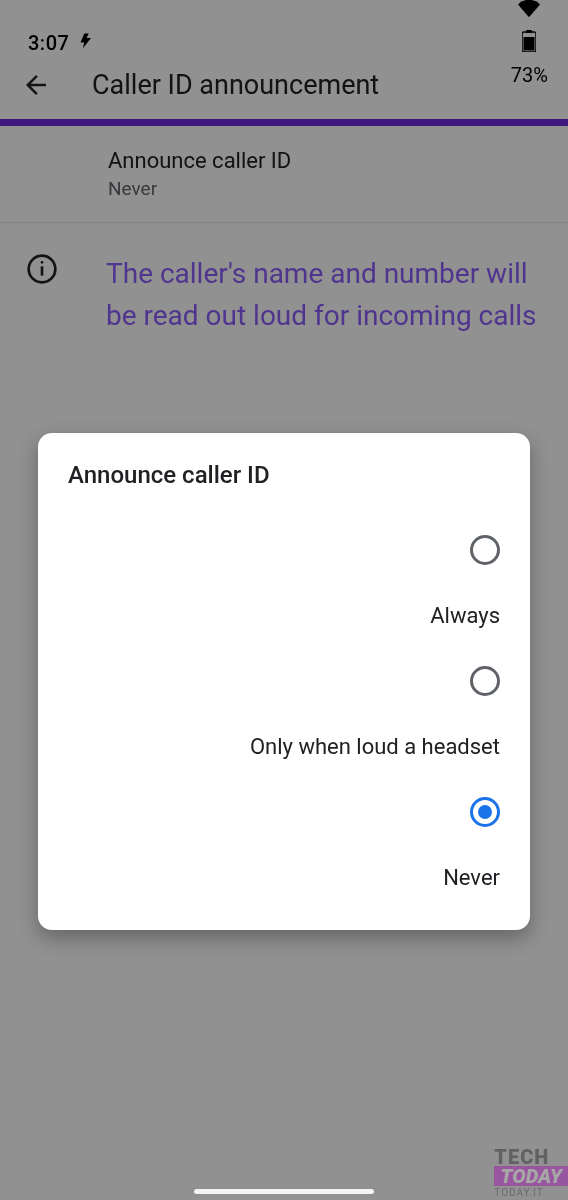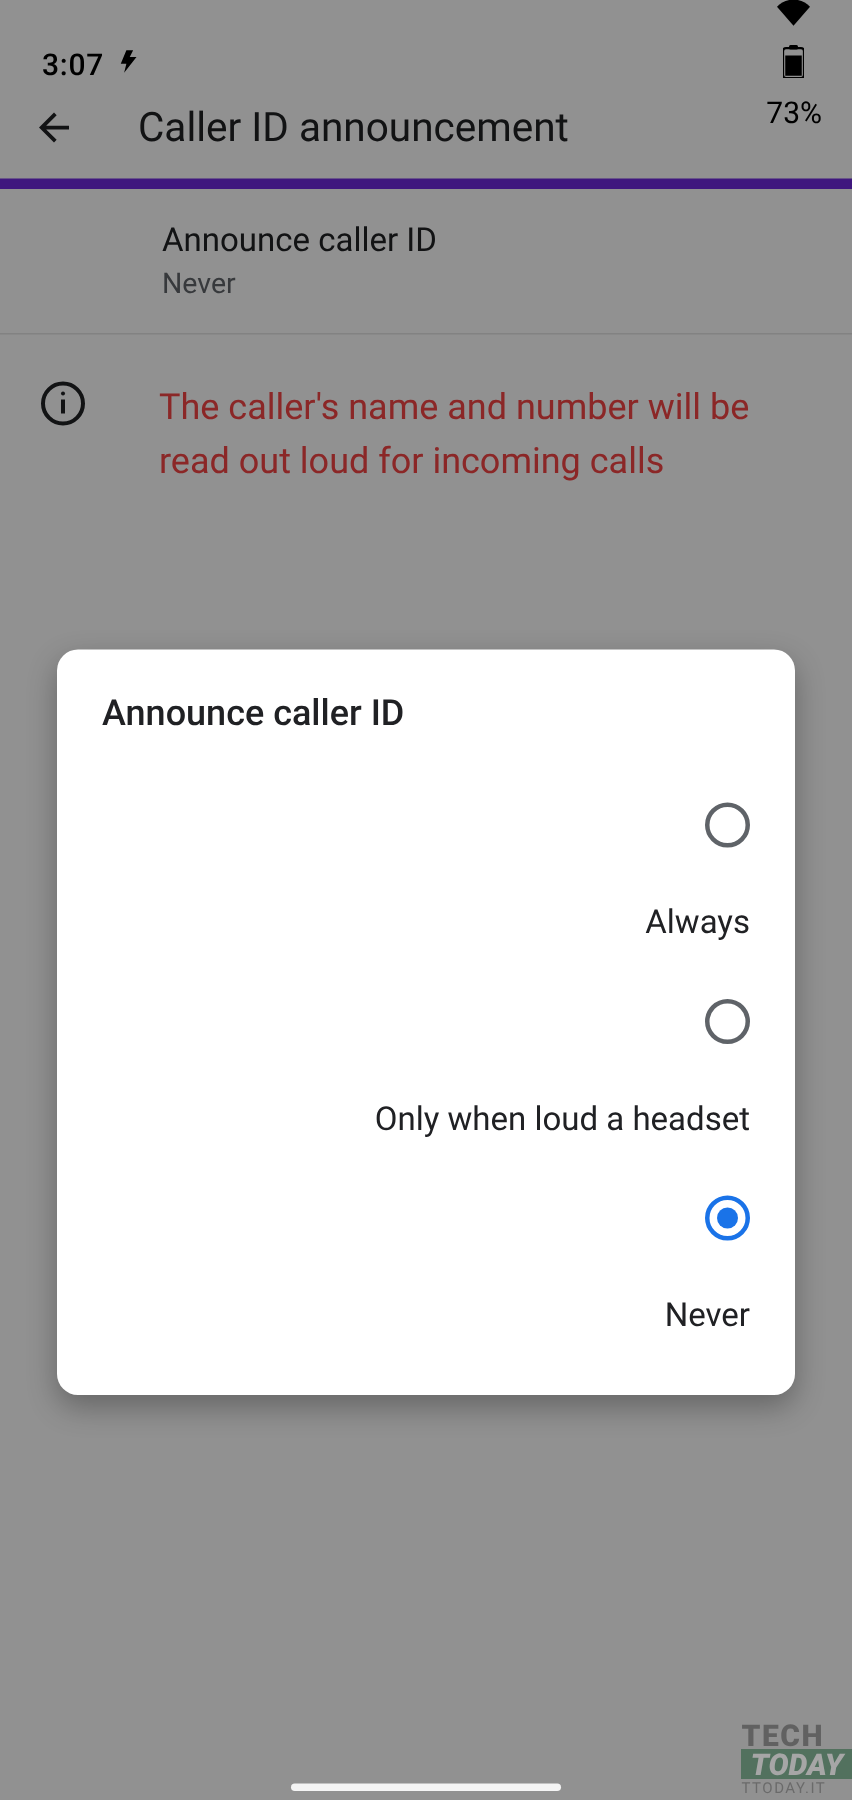--- a/index.html
+++ b/index.html
@@ -77,22 +77,22 @@
       font-size: 19px;
       color: #5f6368;
     }
     .info-row {
       display: flex;
       align-items: flex-start;
       padding: 30px 20px 20px 26px;
       gap: 48px;
     }
     .info-text {
-      font-size: 24px;
-      color: #ef4444;
+      font-size: 28px;
+      color: #8b5cf6;
       line-height: 1.5;
       flex: 1;
       padding-right: 10px;
     }
     .dialog {
       position: absolute;
       z-index: 20;
       top: 433px;
       left: 38px;
       width: 492px;
@@ -169,21 +169,21 @@
       font-weight: 900;
       color: #333;
       letter-spacing: 1px;
       line-height: 0.9;
       margin-top: 48px;
     }
     .wm-today {
       font-size: 20px;
       font-weight: 900;
       font-style: italic;
-      background: #14532d;
+      background: #a21caf;
       color: #bbb;
       padding: 0 6px;
       line-height: 1;
       display: inline-block;
     }
     .wm-url {
       font-size: 10px;
       color: #444;
       letter-spacing: 1px;
     }
@@ -277,16 +277,16 @@
   <div class="radio-row">
     <div class="radio-circle selected"></div>
     <div class="radio-label">Never</div>
   </div>
 
 </div>
 
 <div class="watermark">
   <div class="wm-tech">TECH</div>
   <div class="wm-today">TODAY</div>
-  <div class="wm-url">TTODAY.IT</div>
+  <div class="wm-url">TODAY.IT</div>
 </div>
 
 <div class="nav-bar"></div>
 
 </body></html>

